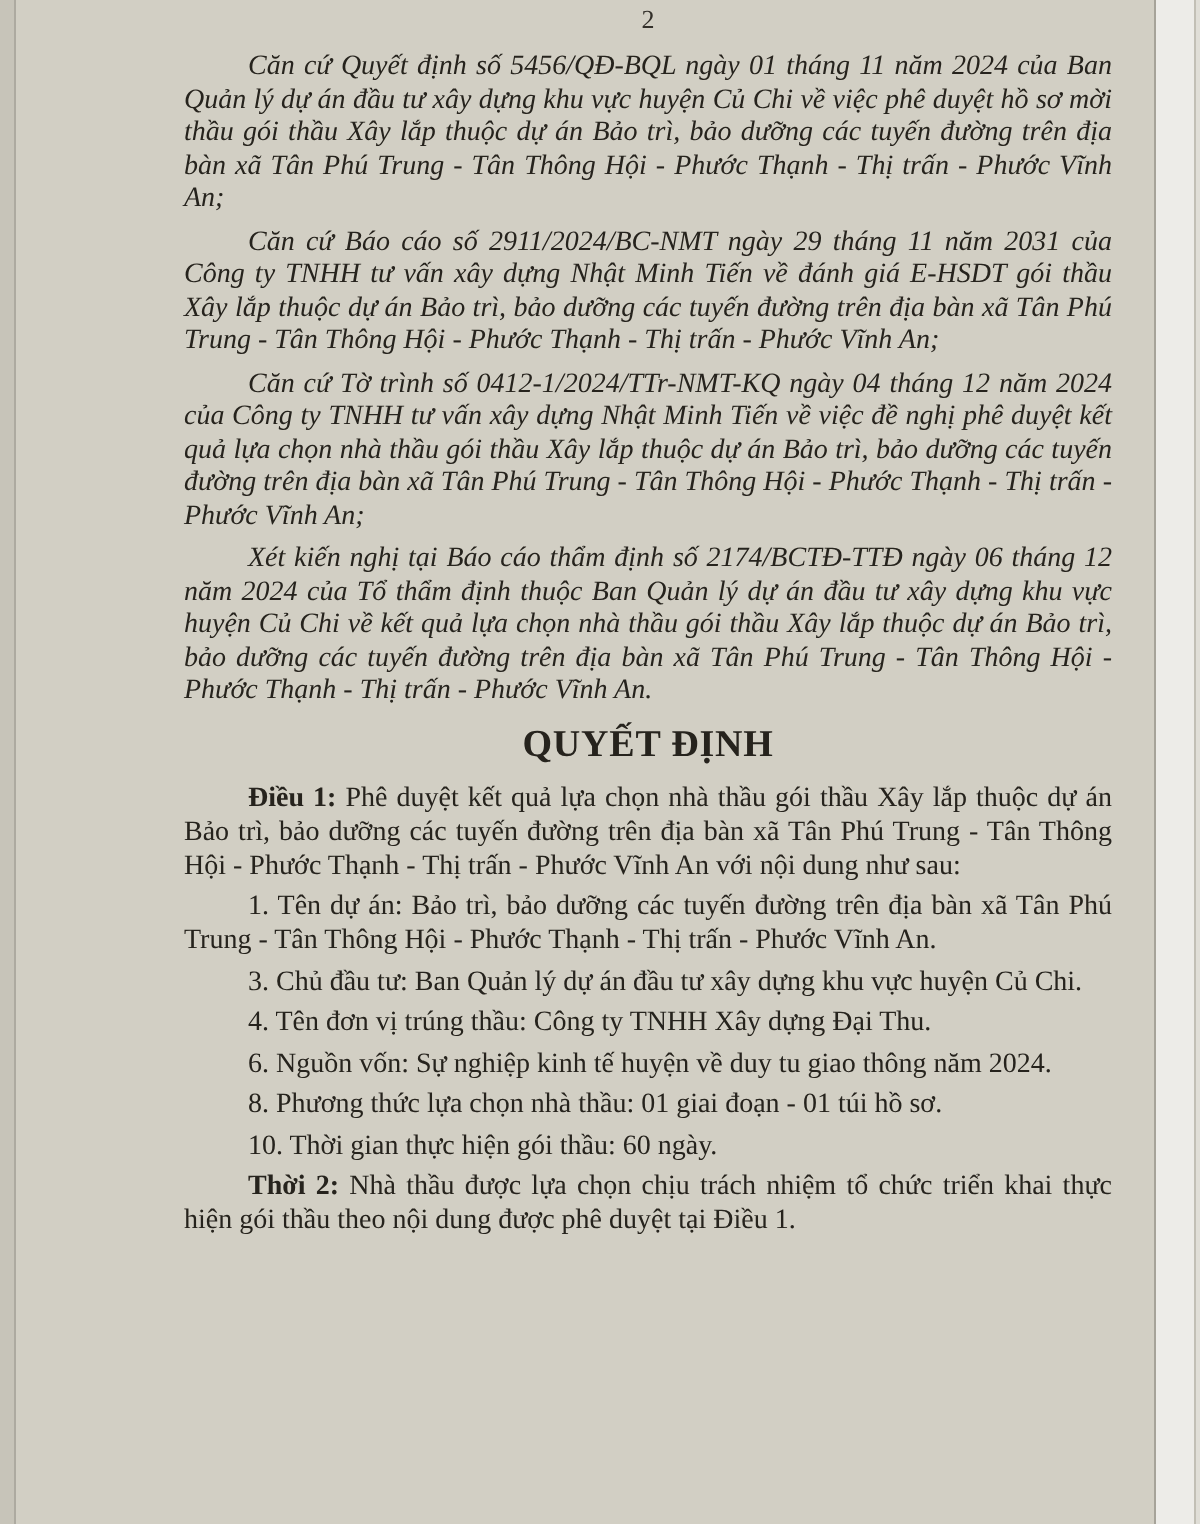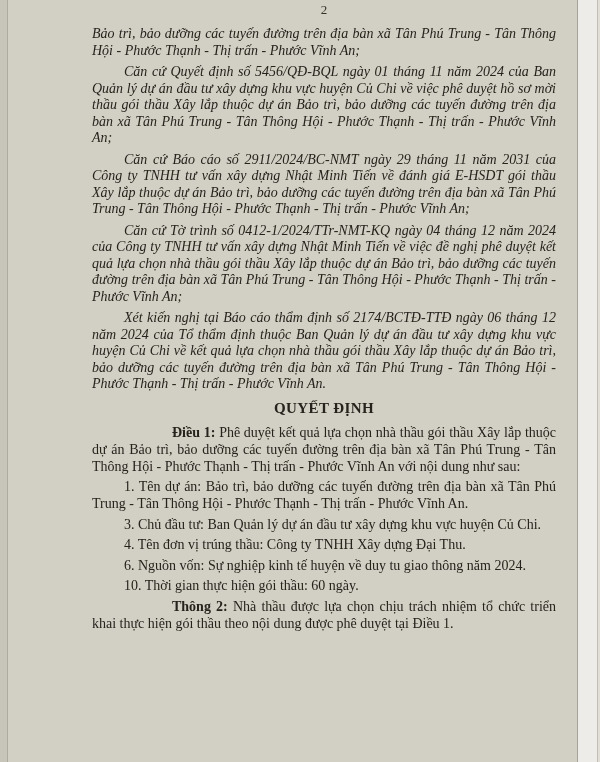--- a/index.html
+++ b/index.html
@@ -52,64 +52,64 @@
   }
   .citation, .article, .item {
     text-indent: 32px;
     font-family: Liberation Serif, serif;
   }
   .preamble p { font-style: italic; margin-bottom: 5px; }
   .preamble .continuation { text-indent: 0; }
   .decision-heading {
     text-align: center;
     font-weight: bold;
-    font-size: 15px;
+    font-size: 19px;
     letter-spacing: .4px;
     margin: 7px 0 7px 0;
   }
   .article, .item { line-height: 17px; margin-bottom: 3.5px; }
-  .article .label { font-weight: bold; margin-left: 48px; }
+  .article .label { font-weight: bold; }
   .amount { font-weight: bold; }
   .amount-words { font-style: italic; }
 </style>
 </head>
 <body>
 
 <div class="edge-left-band"></div>
 <div class="edge-left-line"></div>
 <div class="edge-right-strip"></div>
 <div class="edge-right-band"></div>
 
 <div class="content">
 
   <div class="page-number">2</div>
 
   <div class="preamble">
-    <p class="continuation">Bảo trì, bảo dưỡng các tuyến đường trên địa bàn xã Tân Phú Trung - Tân Thông Hội - Phước Thạnh - Thị trấn - Phước Vĩnh An;</p>
     <p class="citation">Căn cứ Quyết định số 5456/QĐ-BQL ngày 01 tháng 11 năm 2024 của Ban Quản lý dự án đầu tư xây dựng khu vực huyện Củ Chi về việc phê duyệt hồ sơ mời thầu gói thầu Xây lắp thuộc dự án Bảo trì, bảo dưỡng các tuyến đường trên địa bàn xã Tân Phú Trung - Tân Thông Hội - Phước Thạnh - Thị trấn - Phước Vĩnh An;</p>
     <p class="citation">Căn cứ Báo cáo số 2911/2024/BC-NMT ngày 29 tháng 11 năm 2031 của Công ty TNHH tư vấn xây dựng Nhật Minh Tiến về đánh giá E-HSDT gói thầu Xây lắp thuộc dự án Bảo trì, bảo dưỡng các tuyến đường trên địa bàn xã Tân Phú Trung - Tân Thông Hội - Phước Thạnh - Thị trấn - Phước Vĩnh An;</p>
     <p class="citation">Căn cứ Tờ trình số 0412-1/2024/TTr-NMT-KQ ngày 04 tháng 12 năm 2024 của Công ty TNHH tư vấn xây dựng Nhật Minh Tiến về việc đề nghị phê duyệt kết quả lựa chọn nhà thầu gói thầu Xây lắp thuộc dự án Bảo trì, bảo dưỡng các tuyến đường trên địa bàn xã Tân Phú Trung - Tân Thông Hội - Phước Thạnh - Thị trấn - Phước Vĩnh An;</p>
     <p class="citation">Xét kiến nghị tại Báo cáo thẩm định số 2174/BCTĐ-TTĐ ngày 06 tháng 12 năm 2024 của Tổ thẩm định thuộc Ban Quản lý dự án đầu tư xây dựng khu vực huyện Củ Chi về kết quả lựa chọn nhà thầu gói thầu Xây lắp thuộc dự án Bảo trì, bảo dưỡng các tuyến đường trên địa bàn xã Tân Phú Trung - Tân Thông Hội - Phước Thạnh - Thị trấn - Phước Vĩnh An.</p>
   </div>
 
   <div class="decision-heading">QUYẾT ĐỊNH</div>
 
   <div>
     <p class="article">
       <span class="label">Điều 1:</span>
       <span>Phê duyệt kết quả lựa chọn nhà thầu gói thầu Xây lắp thuộc dự án Bảo trì, bảo dưỡng các tuyến đường trên địa bàn xã Tân Phú Trung - Tân Thông Hội - Phước Thạnh - Thị trấn - Phước Vĩnh An với nội dung như sau:</span>
     </p>
 
     <p class="item">1. Tên dự án: Bảo trì, bảo dưỡng các tuyến đường trên địa bàn xã Tân Phú Trung - Tân Thông Hội - Phước Thạnh - Thị trấn - Phước Vĩnh An.</p>
     <p class="item">3. Chủ đầu tư: Ban Quản lý dự án đầu tư xây dựng khu vực huyện Củ Chi.</p>
     <p class="item">4. Tên đơn vị trúng thầu: Công ty TNHH Xây dựng Đại Thu.</p>
     <p class="item">6. Nguồn vốn: Sự nghiệp kinh tế huyện về duy tu giao thông năm 2024.</p>
+    <p class="item">8. Phương thức lựa chọn nhà thầu: 01 giai đoạn - 01 túi hồ sơ.</p>
     <p class="item">10. Thời gian thực hiện gói thầu: 60 ngày.</p>
   </div>
 
   <div>
     <p class="article">
-      <span class="label">Thông 2:</span>
+      <span class="label">Thời 2:</span>
       <span>Nhà thầu được lựa chọn chịu trách nhiệm tổ chức triển khai thực hiện gói thầu theo nội dung được phê duyệt tại Điều 1.</span>
     </p>
   </div>
 
 </div>
 
 </body></html>

